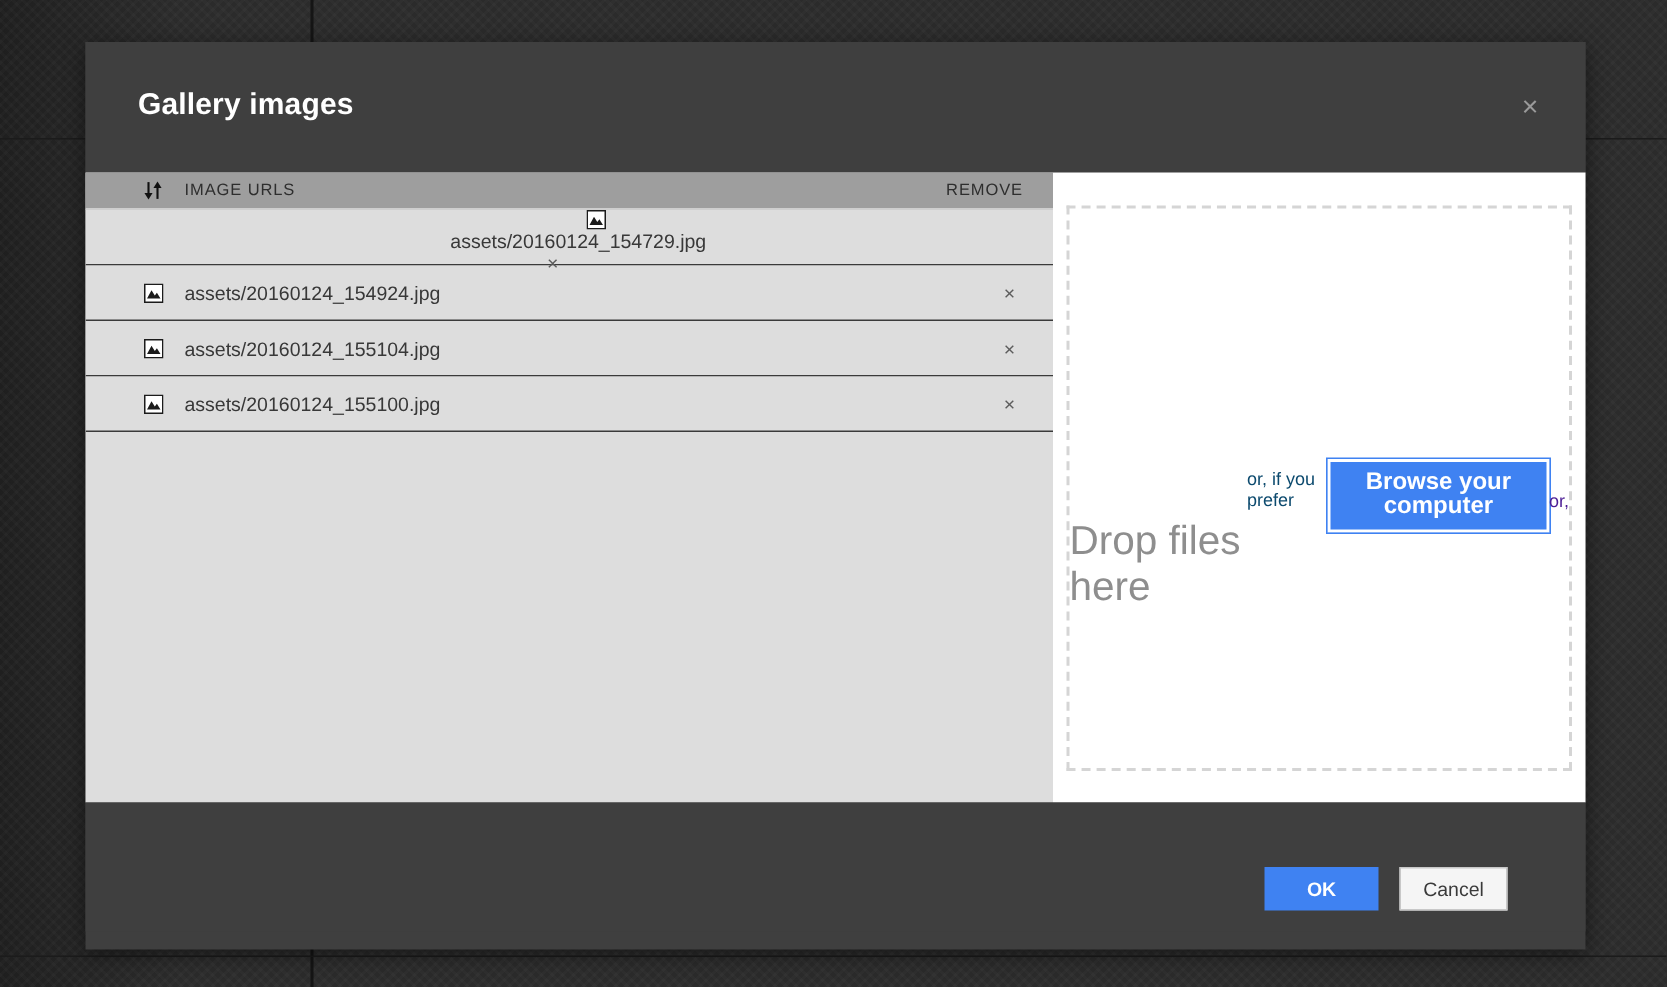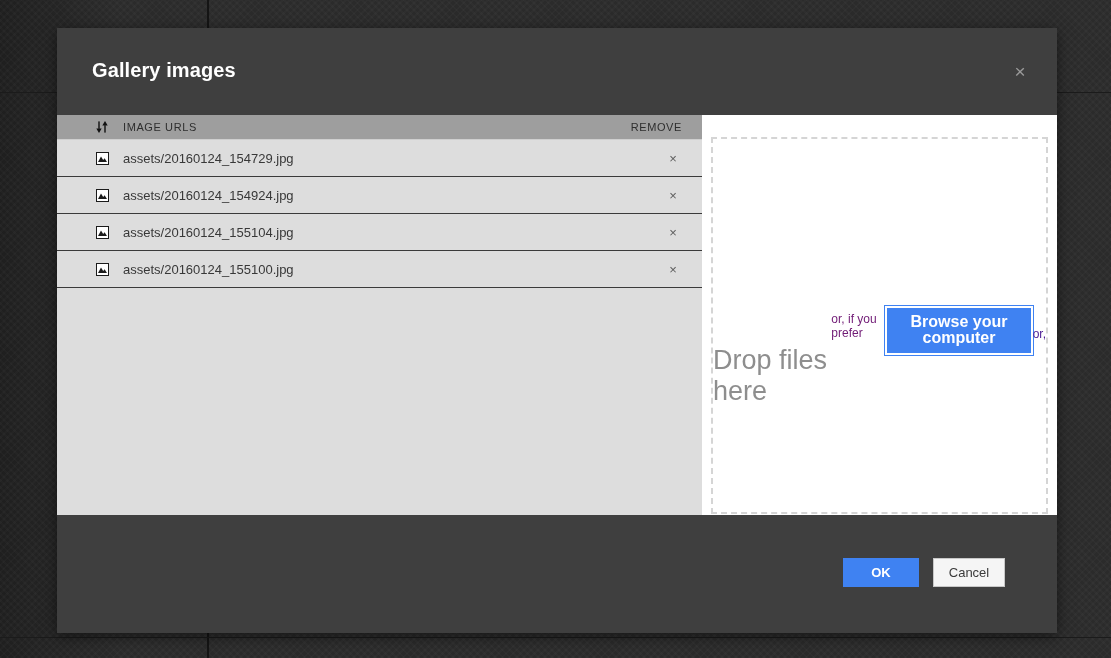--- a/index.html
+++ b/index.html
@@ -135,21 +135,21 @@
     margin-right: 20px;
   }
   .list-row {
     display: flex;
     align-items: center;
     height: 36px;
     background: #dddddd;
     border-bottom: 1px solid #3a3a3a;
     cursor: pointer;
   }
-  .list-row:first-of-type { border-top: 1px solid #cfcfcf; }
+  .list-row:first-of-type { border-top: 1px solid #cfcfcf; flex-direction: column; }
   .row-icon {
     width: 18px;
     margin-left: 36px;
     display: flex;
     align-items: center;
     justify-content: center;
   }
   .row-label {
     margin-left: 12px;
     flex: 1;
@@ -187,21 +187,21 @@
     align-items: center;
   }
   #drop-headline {
     margin-top: 100px;
     font-size: 27px;
     color: #8e8e8e;
     font-weight: normal;
   }
   #drop-or-prefer {
     font-size: 12px;
-    color: #701a75;
+    color: #0c4a6e;
   }
   #browse-button {
     margin-top: 10px;
     background: #3f82f2;
     color: #ffffff;
     font-size: 16px;
     font-weight: bold;
     border: 2px solid #ffffff;
     outline: 1px solid #3f82f2;
     padding: 6px 13px 7px 13px;
@@ -225,21 +225,21 @@
     color: #383838;
     font-family: "Liberation Sans", sans-serif;
     outline: none;
   }
   #url-input::placeholder { color: #a6a6a6; }
 
   
   #modal-footer {
     position: absolute;
     left: 0;
-    top: 487px;
+    top: 507px;
     width: 1000px;
     height: 86px;
     background: #3f3f3f;
   }
   #footer-actions {
     position: absolute;
     right: 52px;
     top: 43px;
     display: flex;
     gap: 14px;

